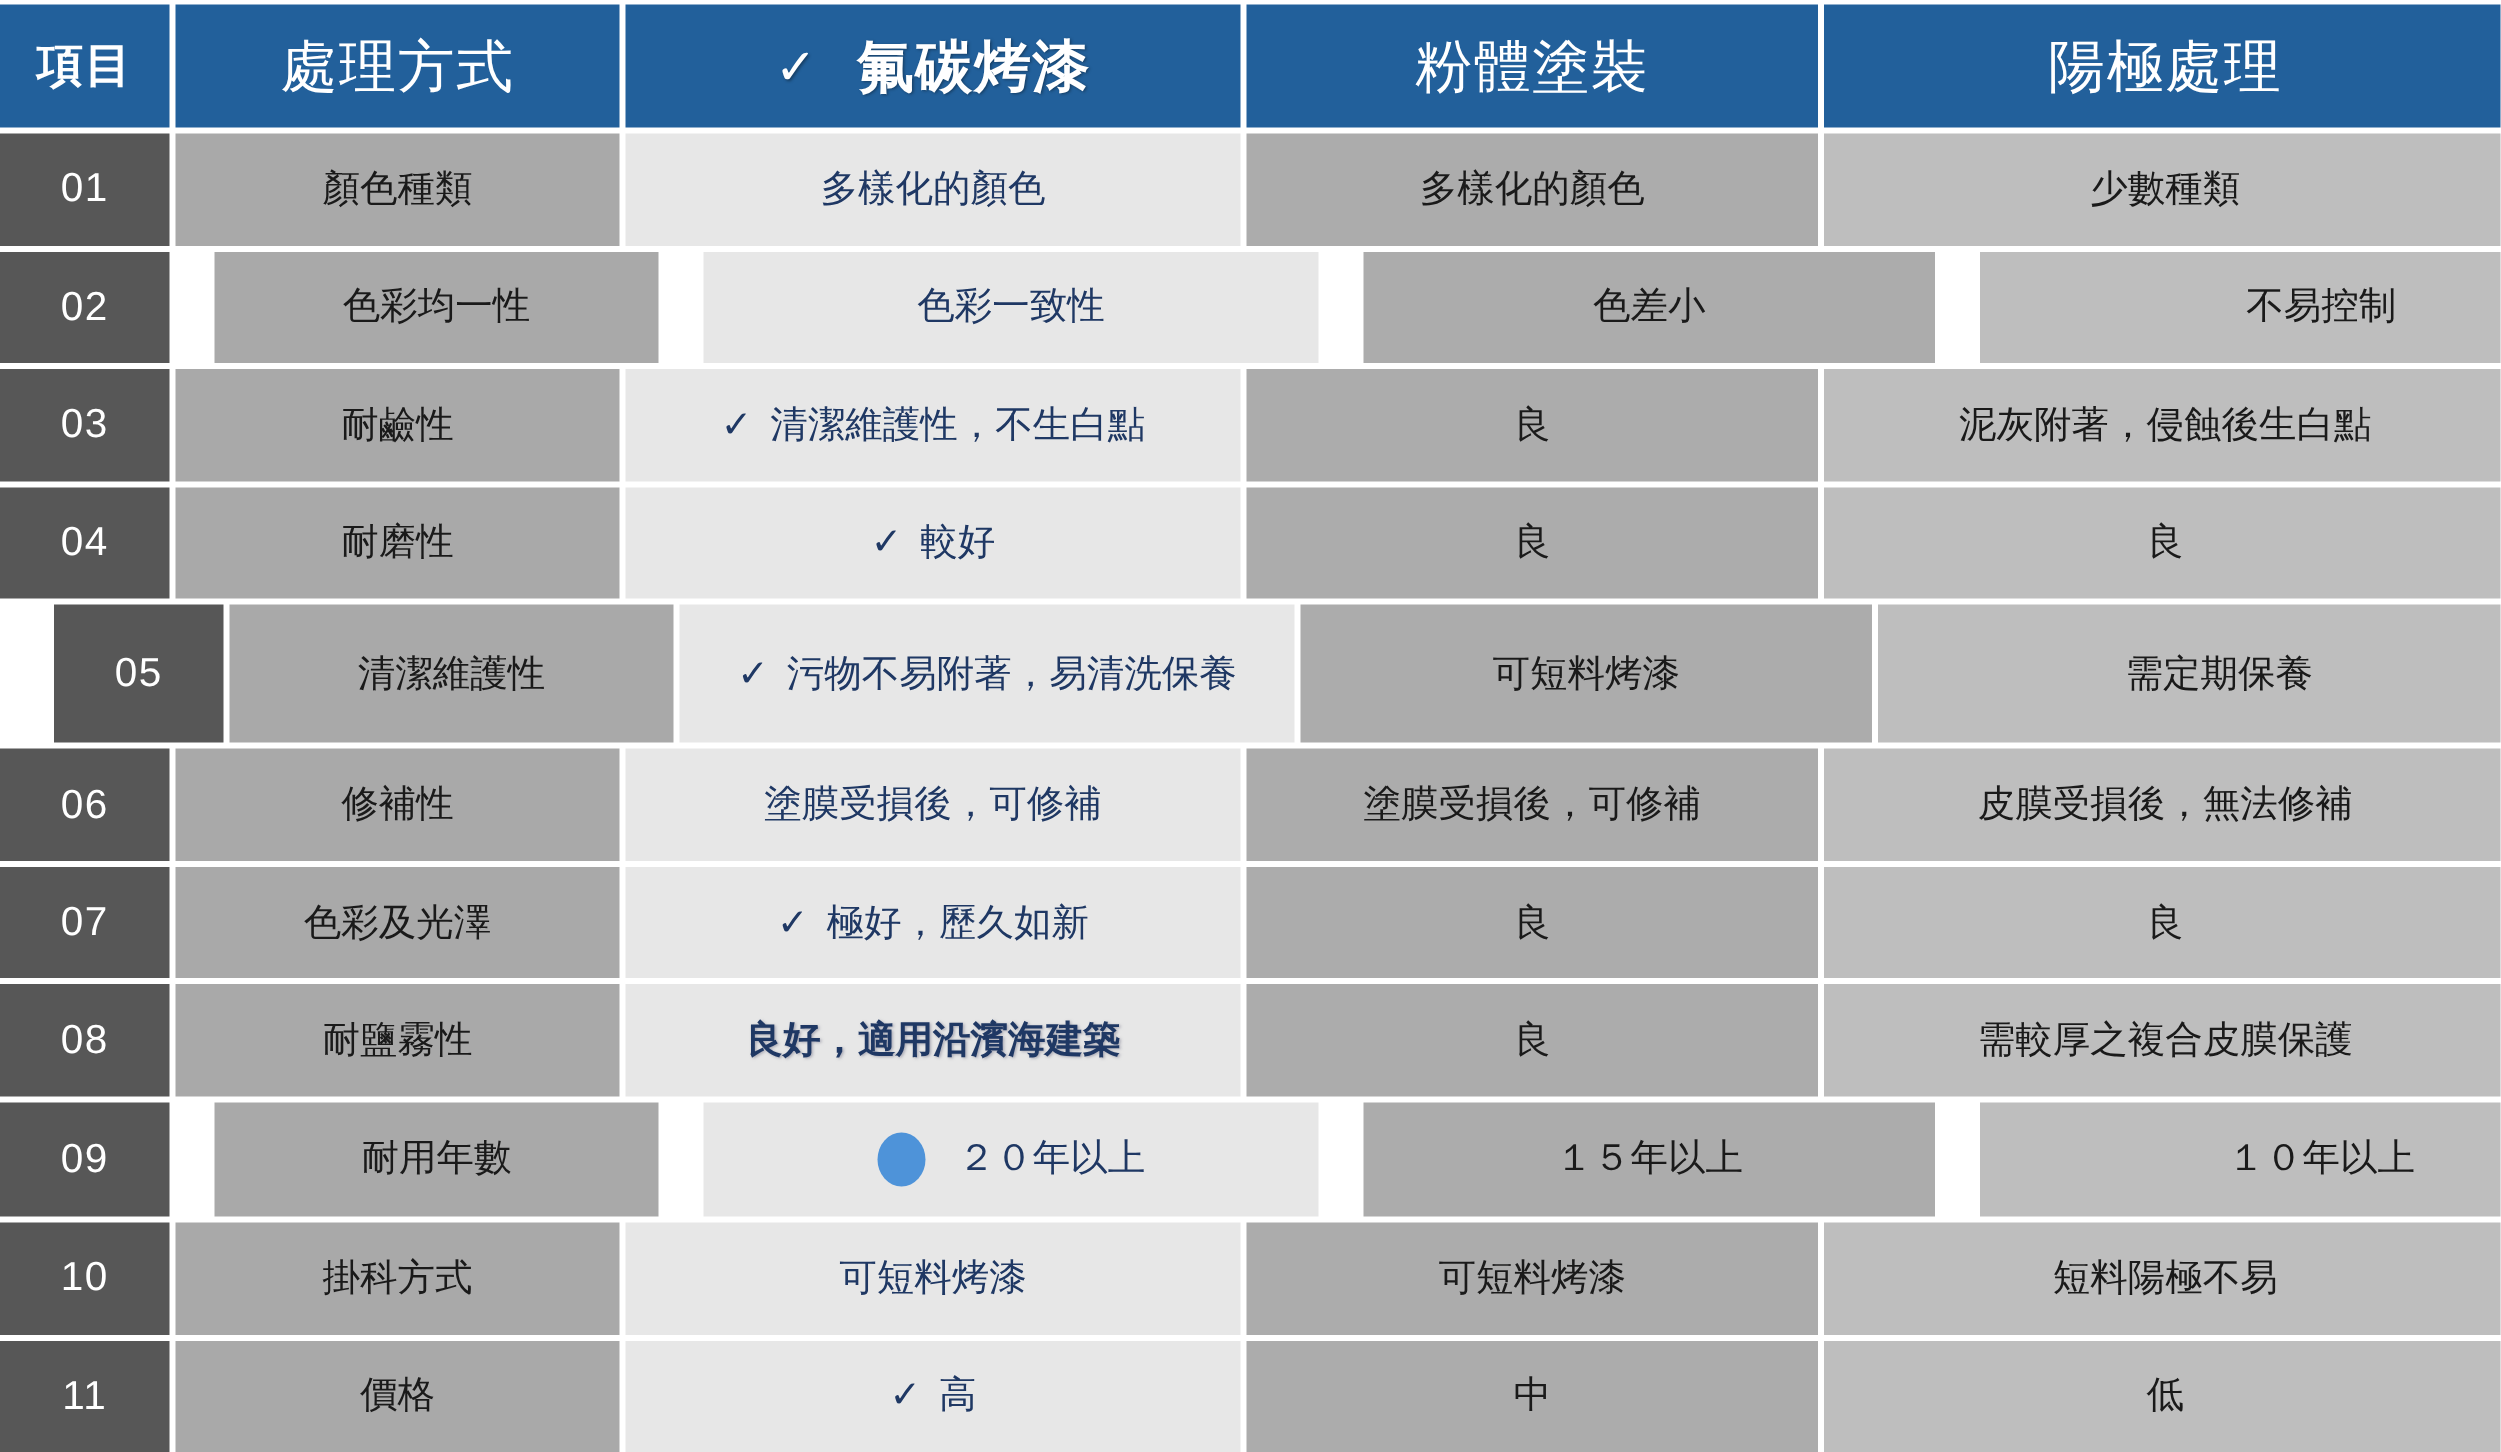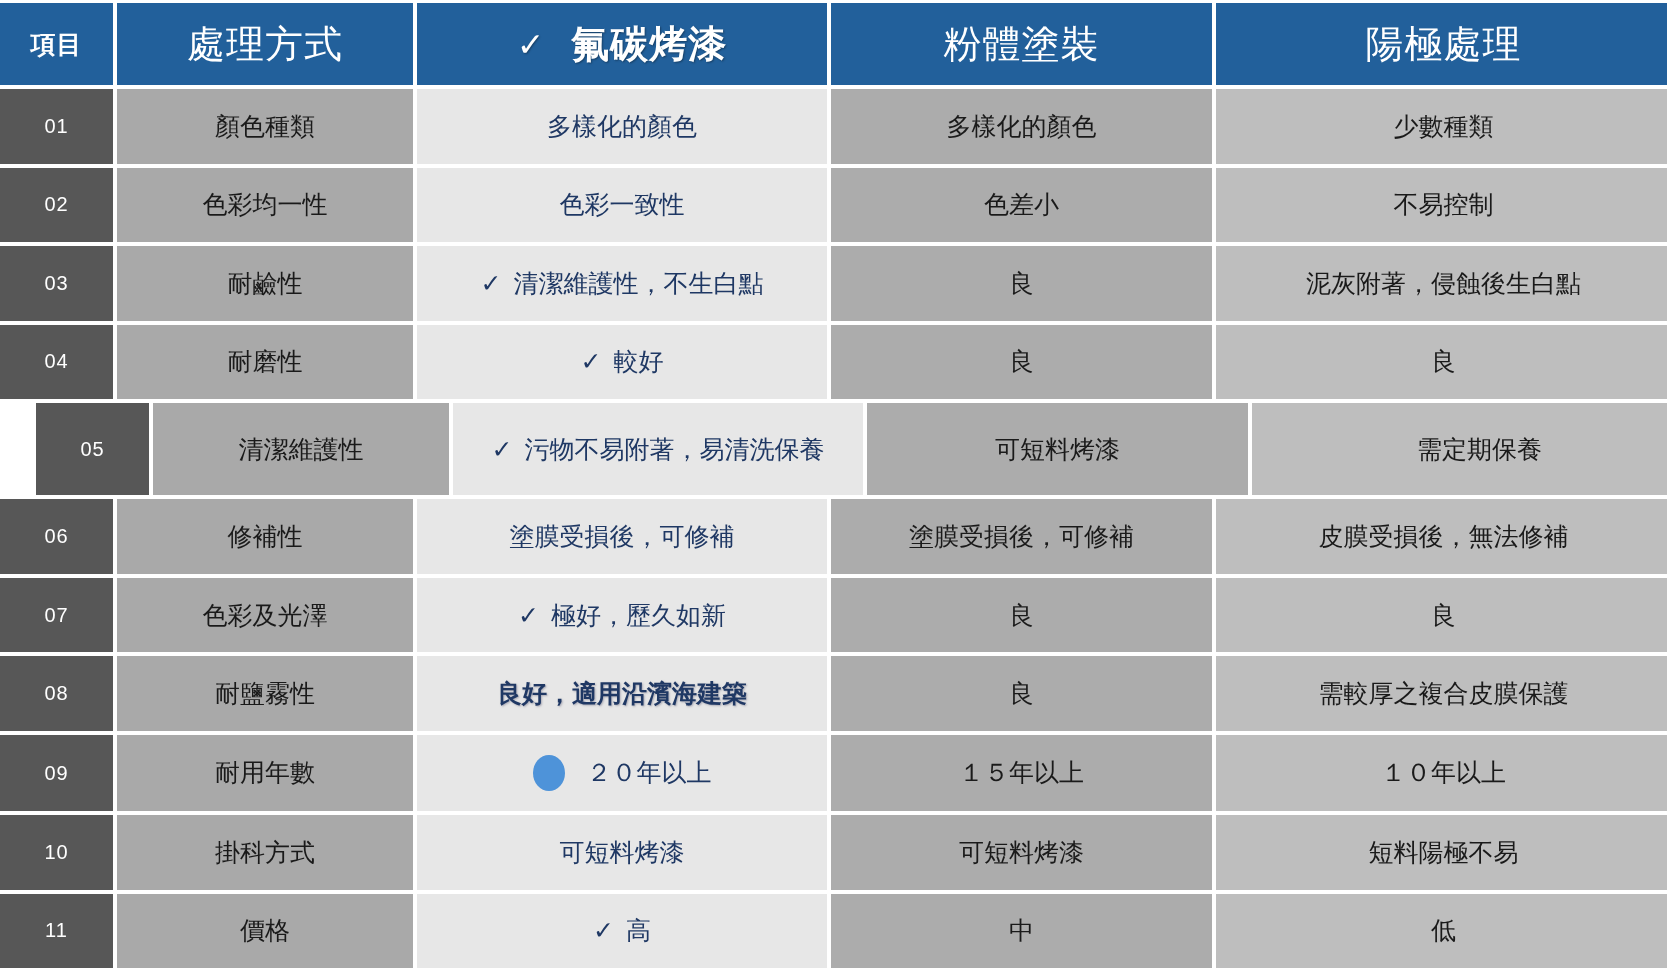--- a/index.html
+++ b/index.html
@@ -44,21 +44,21 @@
     align-items: center;
     justify-content: center;
     box-sizing: border-box;
     margin-right: 4px;
     font-size: 38px;
     letter-spacing: 1px;
     white-space: nowrap;
   }
   .hcell:last-child { margin-right: 0; }
   .hcell.small {
-    font-size: 25px;
+    font-size: 31px;
     font-weight: bold;
   }
   .hcell.highlight-head {
     font-weight: bold;
     text-shadow: 1px 1px 2px rgba(0,0,0,0.35);
   }
   .head-check {
     font-size: 33px;
     font-weight: bold;
     margin-right: 26px;
@@ -82,21 +82,21 @@
     margin-right: 4px;
     padding: 2px 10px;
     font-size: 25px;
     line-height: 1.25;
   }
   .cell:last-child { margin-right: 0; }
 
   .cell-idx {
     background: #575757;
     color: #ffffff;
-    font-size: 20px;
+    font-size: 27px;
     letter-spacing: 1px;
   }
   .cell-attr {
     background: #A9A9A9;
     color: #1a1a1a;
   }
   .cell-hl {
     background: #E7E7E7;
     color: #1F3864;
   }
@@ -168,21 +168,21 @@
         <div class="cell cell-idx c-idx">01</div>
         <div class="cell cell-attr c-attr">顏色種類</div>
         <div class="cell cell-hl c-hl">
           <span class="inline-wrap">
             <span>多樣化的顏色</span>
           </span>
         </div>
         <div class="cell cell-pow c-pow">多樣化的顏色</div>
         <div class="cell cell-ano c-ano">少數種類</div>
       </div>
-      <div class="trow body-row" style="flex: 1 1 0px;">
+      <div class="trow body-row" style="flex: 1 1 0px; gap: 26px;">
         <div class="cell cell-idx c-idx">02</div>
         <div class="cell cell-attr c-attr">色彩均一性</div>
         <div class="cell cell-hl c-hl">
           <span class="inline-wrap">
             <span>色彩一致性</span>
           </span>
         </div>
         <div class="cell cell-pow c-pow">色差小</div>
         <div class="cell cell-ano c-ano">不易控制</div>
       </div>
@@ -249,21 +249,21 @@
         <div class="cell cell-idx c-idx">08</div>
         <div class="cell cell-attr c-attr">耐鹽霧性</div>
         <div class="cell cell-hl c-hl emph">
           <span class="inline-wrap">
             <span>良好，適用沿濱海建築</span>
           </span>
         </div>
         <div class="cell cell-pow c-pow">良</div>
         <div class="cell cell-ano c-ano">需較厚之複合皮膜保護</div>
       </div>
-      <div class="trow body-row" style="flex: 1.02 1 0px;">
+      <div class="trow body-row" style="flex: 1.02 1 0px; gap: 26px;">
         <div class="cell cell-idx c-idx">09</div>
         <div class="cell cell-attr c-attr">耐用年數</div>
         <div class="cell cell-hl c-hl big">
           <span class="inline-wrap">
             <span class="bullet"></span>
             <span>２０年以上</span>
           </span>
         </div>
         <div class="cell cell-pow c-pow">１５年以上</div>
         <div class="cell cell-ano c-ano">１０年以上</div>

